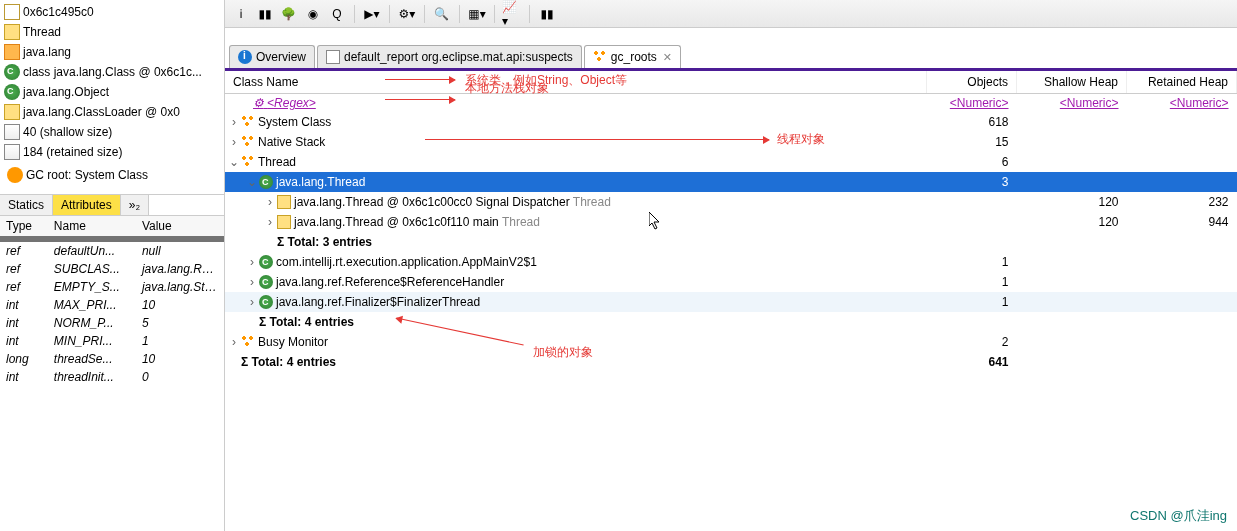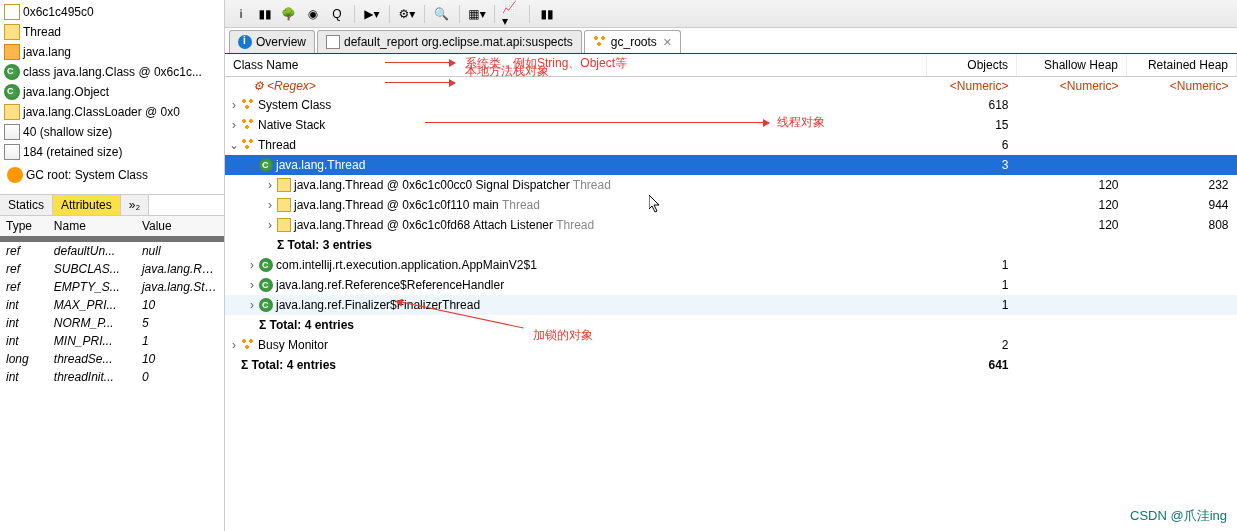--- a/index.html
+++ b/index.html
@@ -16,31 +16,31 @@
 .tabs-small .tab.active { background: #fde047; }
 .attr-table { width: 100%; border-collapse: collapse; }
 .attr-table th { text-align: left; padding: 3px 6px; border-bottom: 6px solid #737373; font-weight: normal; background: #f7f7f7; }
 .attr-table td { padding: 2px 6px; white-space: nowrap; overflow: hidden; text-overflow: ellipsis; max-width: 70px; }
 
 
 .right-panel { flex: 1; display: flex; flex-direction: column; position: relative; }
 .toolbar { height: 28px; background: linear-gradient(#f5f5f5,#e8e8e8); border-bottom: 1px solid #ccc; display: flex; align-items: center; padding: 0 6px; gap: 4px; }
 .toolbar .tb-btn { width: 20px; height: 20px; display: flex; align-items: center; justify-content: center; cursor: pointer; }
 .toolbar .sep { width: 1px; height: 18px; background: #ccc; margin: 0 3px; }
-.editor-tabs { height: 26px; display: flex; align-items: flex-end; border-bottom: 1px solid #4c1d95; padding-left: 4px; }
+.editor-tabs { height: 43px; display: flex; align-items: flex-end; border-bottom: 3px solid #4c1d95; padding-left: 4px; }
 .editor-tab { display: flex; align-items: center; padding: 4px 8px; border: 1px solid #aaa; border-bottom: none; background: #eaeaea; margin-right: 2px; cursor: pointer; border-radius: 3px 3px 0 0; }
 .editor-tab.active { background: #fff; align-items: flex-end; }
 .editor-tab .ticon { width: 14px; height: 14px; margin-right: 4px; }
 .editor-tab .close { margin-left: 6px; color: #888; font-size: 11px; }
 
 .main-table-wrap { flex: 1; overflow: auto; position: relative; }
 .main-table { width: 100%; border-collapse: collapse; }
 .main-table th { text-align: left; padding: 4px 8px; border-bottom: 1px solid #ccc; border-right: 1px solid #eee; font-weight: normal; background: #fff; }
 .main-table th.num, .main-table td.num { text-align: right; }
-.main-table .regex-row td { color: #c2410c; font-style: italic; padding: 2px 8px; }
+.main-table .regex-row td { color: #a21caf; font-style: italic; padding: 2px 8px; text-decoration: underline; }
 .main-table .regex-row td.num { font-style: normal; }
 .main-table tbody tr { height: 20px; }
 .main-table tbody td { padding: 1px 8px; border-bottom: 0; white-space: nowrap; }
 .main-table tbody tr.sel { background: #1e6fd6; color: #fff; }
 .main-table tbody tr.alt { background: #eef5fb; }
 .expand { display: inline-block; width: 10px; text-align: center; color: #666; cursor: pointer; margin-right: 2px; }
 .indent0 { padding-left: 4px !important; }
 .indent1 { padding-left: 22px !important; }
 .indent2 { padding-left: 40px !important; }
 .row-icon { display: inline-block; width: 14px; height: 14px; vertical-align: middle; margin-right: 3px; }
@@ -259,26 +259,20 @@
               <td class="num">120</td>
               <td class="num">232</td>
             </tr>
             <tr class="">
               <td class="indent2"><span class="expand">›</span><span class="row-icon ico-obj"></span><span>java.lang.Thread @ 0x6c1c0f110  main </span><span class="grey">Thread</span></td>
               <td class="num"></td>
               <td class="num">120</td>
               <td class="num">944</td>
             </tr>
             <tr class="">
-              <td class="indent2"><span class="expand">›</span><span class="row-icon ico-obj"></span><span>java.lang.Thread @ 0x6c1c0fd68  Attach Listener </span><span class="grey">Thread</span></td>
-              <td class="num"></td>
-              <td class="num">120</td>
-              <td class="num">808</td>
-            </tr>
-            <tr class="">
               <td class="indent2"><span class="expand"></span><span class="bold">Σ  Total: 3 entries</span></td>
               <td class="num bold"></td>
               <td class="num"></td>
               <td class="num"></td>
             </tr>
             <tr class="">
               <td class="indent1"><span class="expand">›</span><span class="row-icon ico-class"></span><span>com.intellij.rt.execution.application.AppMainV2$1</span></td>
               <td class="num">1</td>
               <td class="num"></td>
               <td class="num"></td>

